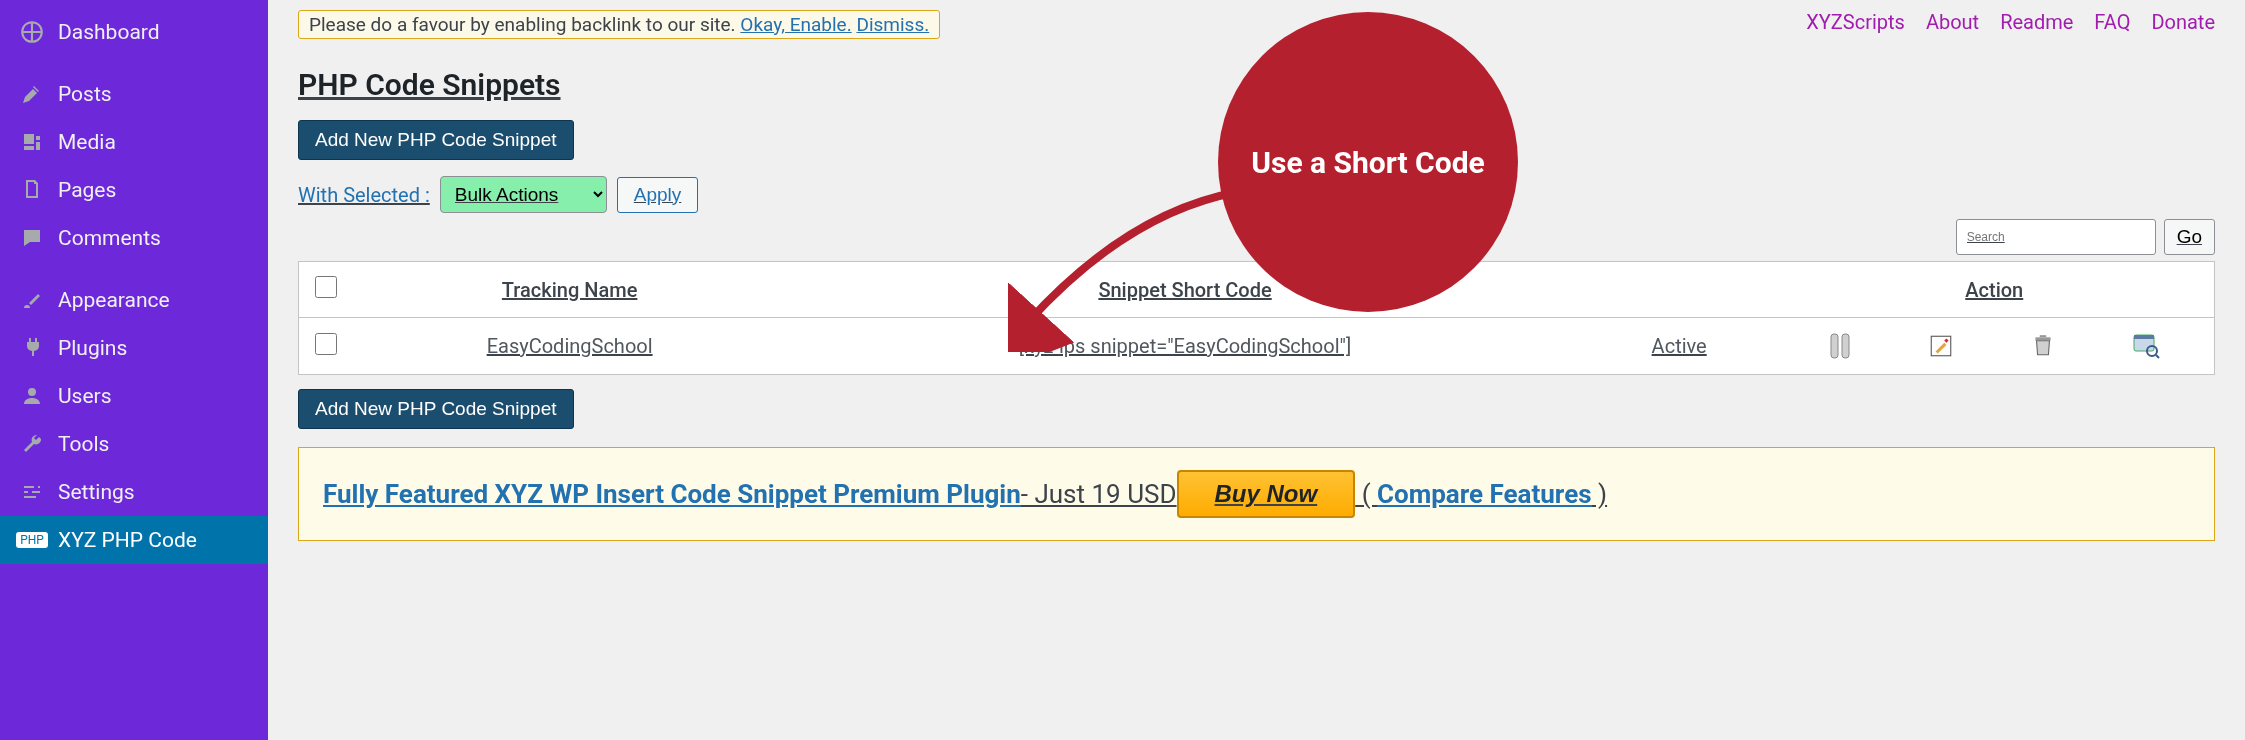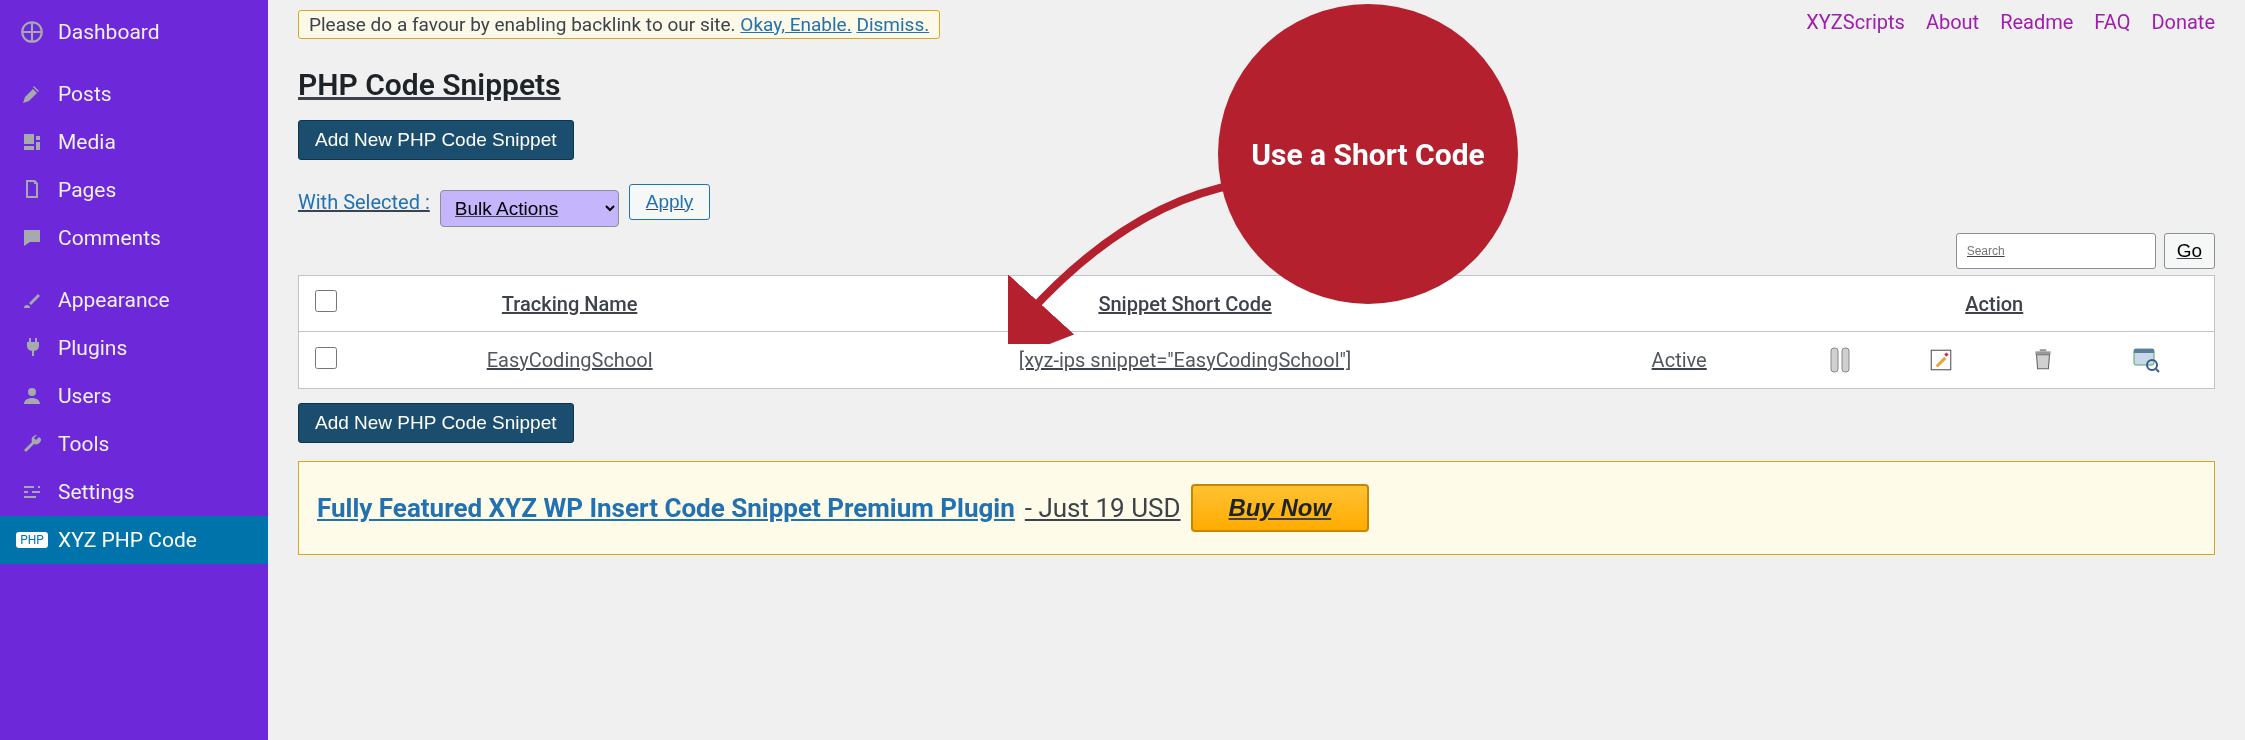--- a/index.html
+++ b/index.html
@@ -27,43 +27,43 @@
 .top-links { position: absolute; right: 30px; top: 10px; font-size: 20px; }
 .top-links a { color: #a21caf; margin-left: 16px; text-decoration: none; cursor:pointer; }
 
 h1 { font-size: 30px; font-weight: 600; color: #1d2327; margin: 28px 0 18px; }
 
 .btn-primary { background: #1a4d6e; color: #fff; border: 1px solid #0d3550; padding: 8px 16px; font-size: 19px; cursor: pointer; border-radius:3px; }
 .btn-apply { background: #f6f7f7; color: #2271b1; border: 1px solid #2271b1; padding: 6px 16px; font-size: 19px; cursor: pointer; border-radius:3px; }
 
 .bulk-row { margin: 16px 0 6px; display: flex; align-items: center; gap: 10px; font-size: 20px; }
 .bulk-row label { color: #2271b1; }
-select { font-size: 19px; padding: 6px 42px 6px 10px; border: 1px solid #8c8f94; border-radius:4px; background:#c4b5fd;margin-top:14px; }
+select { font-size: 19px; padding: 6px 30px 6px 10px; border: 1px solid #8c8f94; border-radius:4px; background:#86efac; }
 
 .search-row { display: flex; justify-content: flex-end; gap: 8px; margin-bottom:6px; }
 .search-row input { font-size: 12px; padding: 6px 10px; border: 1px solid #8c8f94; width: 200px; border-radius:3px; }
 .go-btn { background: #f6f7f7; border: 1px solid #8c8f94; padding: 6px 12px; font-size: 19px; cursor:pointer; border-radius:3px;}
 
 .tbl { width: 100%; border-collapse: collapse; background: #fff; border:1px solid #c3c4c7; }
 .tbl th, .tbl td { text-align: center; padding: 14px 16px; font-size: 20px; color:#3c434a; }
 .tbl th { font-weight: 500; background:#fff; border-bottom:1px solid #c3c4c7;}
 .tbl td { border-top:1px solid #e5e5e5; color:#50575e;}
 .tbl .chk-col{ width:50px; text-align:center;}
 .tbl .action-col{ width:440px; text-align:center;}
 .tbl input[type="checkbox"]{ width:22px; height:22px; border:1px solid #8c8f94; border-radius:4px;}
 .action-icons { display:flex; justify-content:space-around; align-items:center; }
 .action-icons span{ cursor:pointer; display:inline-flex;}
 
-.promo { margin-top: 18px; padding: 22px 18px; background: #fefce8; border: 1px solid #dba617; font-size: 26px; display:flex; align-items:center; gap:10px; flex-wrap:wrap;}
+.promo { margin-top: 18px; padding: 22px 24px; background: #fefce8; border: 1px solid #dba617; font-size: 26px; display:flex; align-items:center; flex-wrap:wrap;}
 .promo a.plugin-link { color: #2271b1; text-decoration: underline; font-weight:bold;}
 .buy-now { background: linear-gradient(#ffc233,#ffac00); border: 2px solid #c78500; color: #1d2327; font-style: italic; font-weight: bold; font-size: 24px; padding: 8px 36px; cursor:pointer; border-radius:4px;}
 .promo .compare { color:#2271b1; text-decoration:underline; font-weight:bold;}
 
 
-.callout{ position:absolute; left:950px; top:4px; pointer-events:none;}
+.callout{ position:absolute; left:950px; top:12px; pointer-events:none;}
 .callout-circle{ width:300px; height:300px; border-radius:50%; background:#b5202e; color:#fff; display:flex; align-items:center; justify-content:center; font-size:30px; font-weight:bold; text-align:center; padding:30px;}
 .callout-arrow{ position:absolute; left:-210px; top:160px; }
 </style>
 </head>
 <body>
 
 <div class="wrap">
 
   <div class="sidebar">
     <div class="menu-item">
@@ -241,20 +241,21 @@
     </table>
 
     <div style="margin-top:14px;">
       <button class="btn-primary">Add New PHP Code Snippet</button>
     </div>
 
     <div class="promo">
       <a class="plugin-link">Fully Featured XYZ WP Insert Code Snippet Premium Plugin</a>
       <span> - Just 19 USD </span>
       <button class="buy-now">Buy Now</button>
+      <span>&nbsp;( <a class="compare">Compare Features</a> )</span>
     </div>
 
     
     <div class="callout">
       <div class="callout-circle">Use a Short Code</div>
       <svg class="callout-arrow" width="240" height="180">
         <defs>
             <marker id="ah" markerWidth="12" markerHeight="12" refX="2" refY="6" orient="auto">
               <path d="M0,0 L12,6 L0,12 z" fill="#b5202e"></path>
             </marker>

